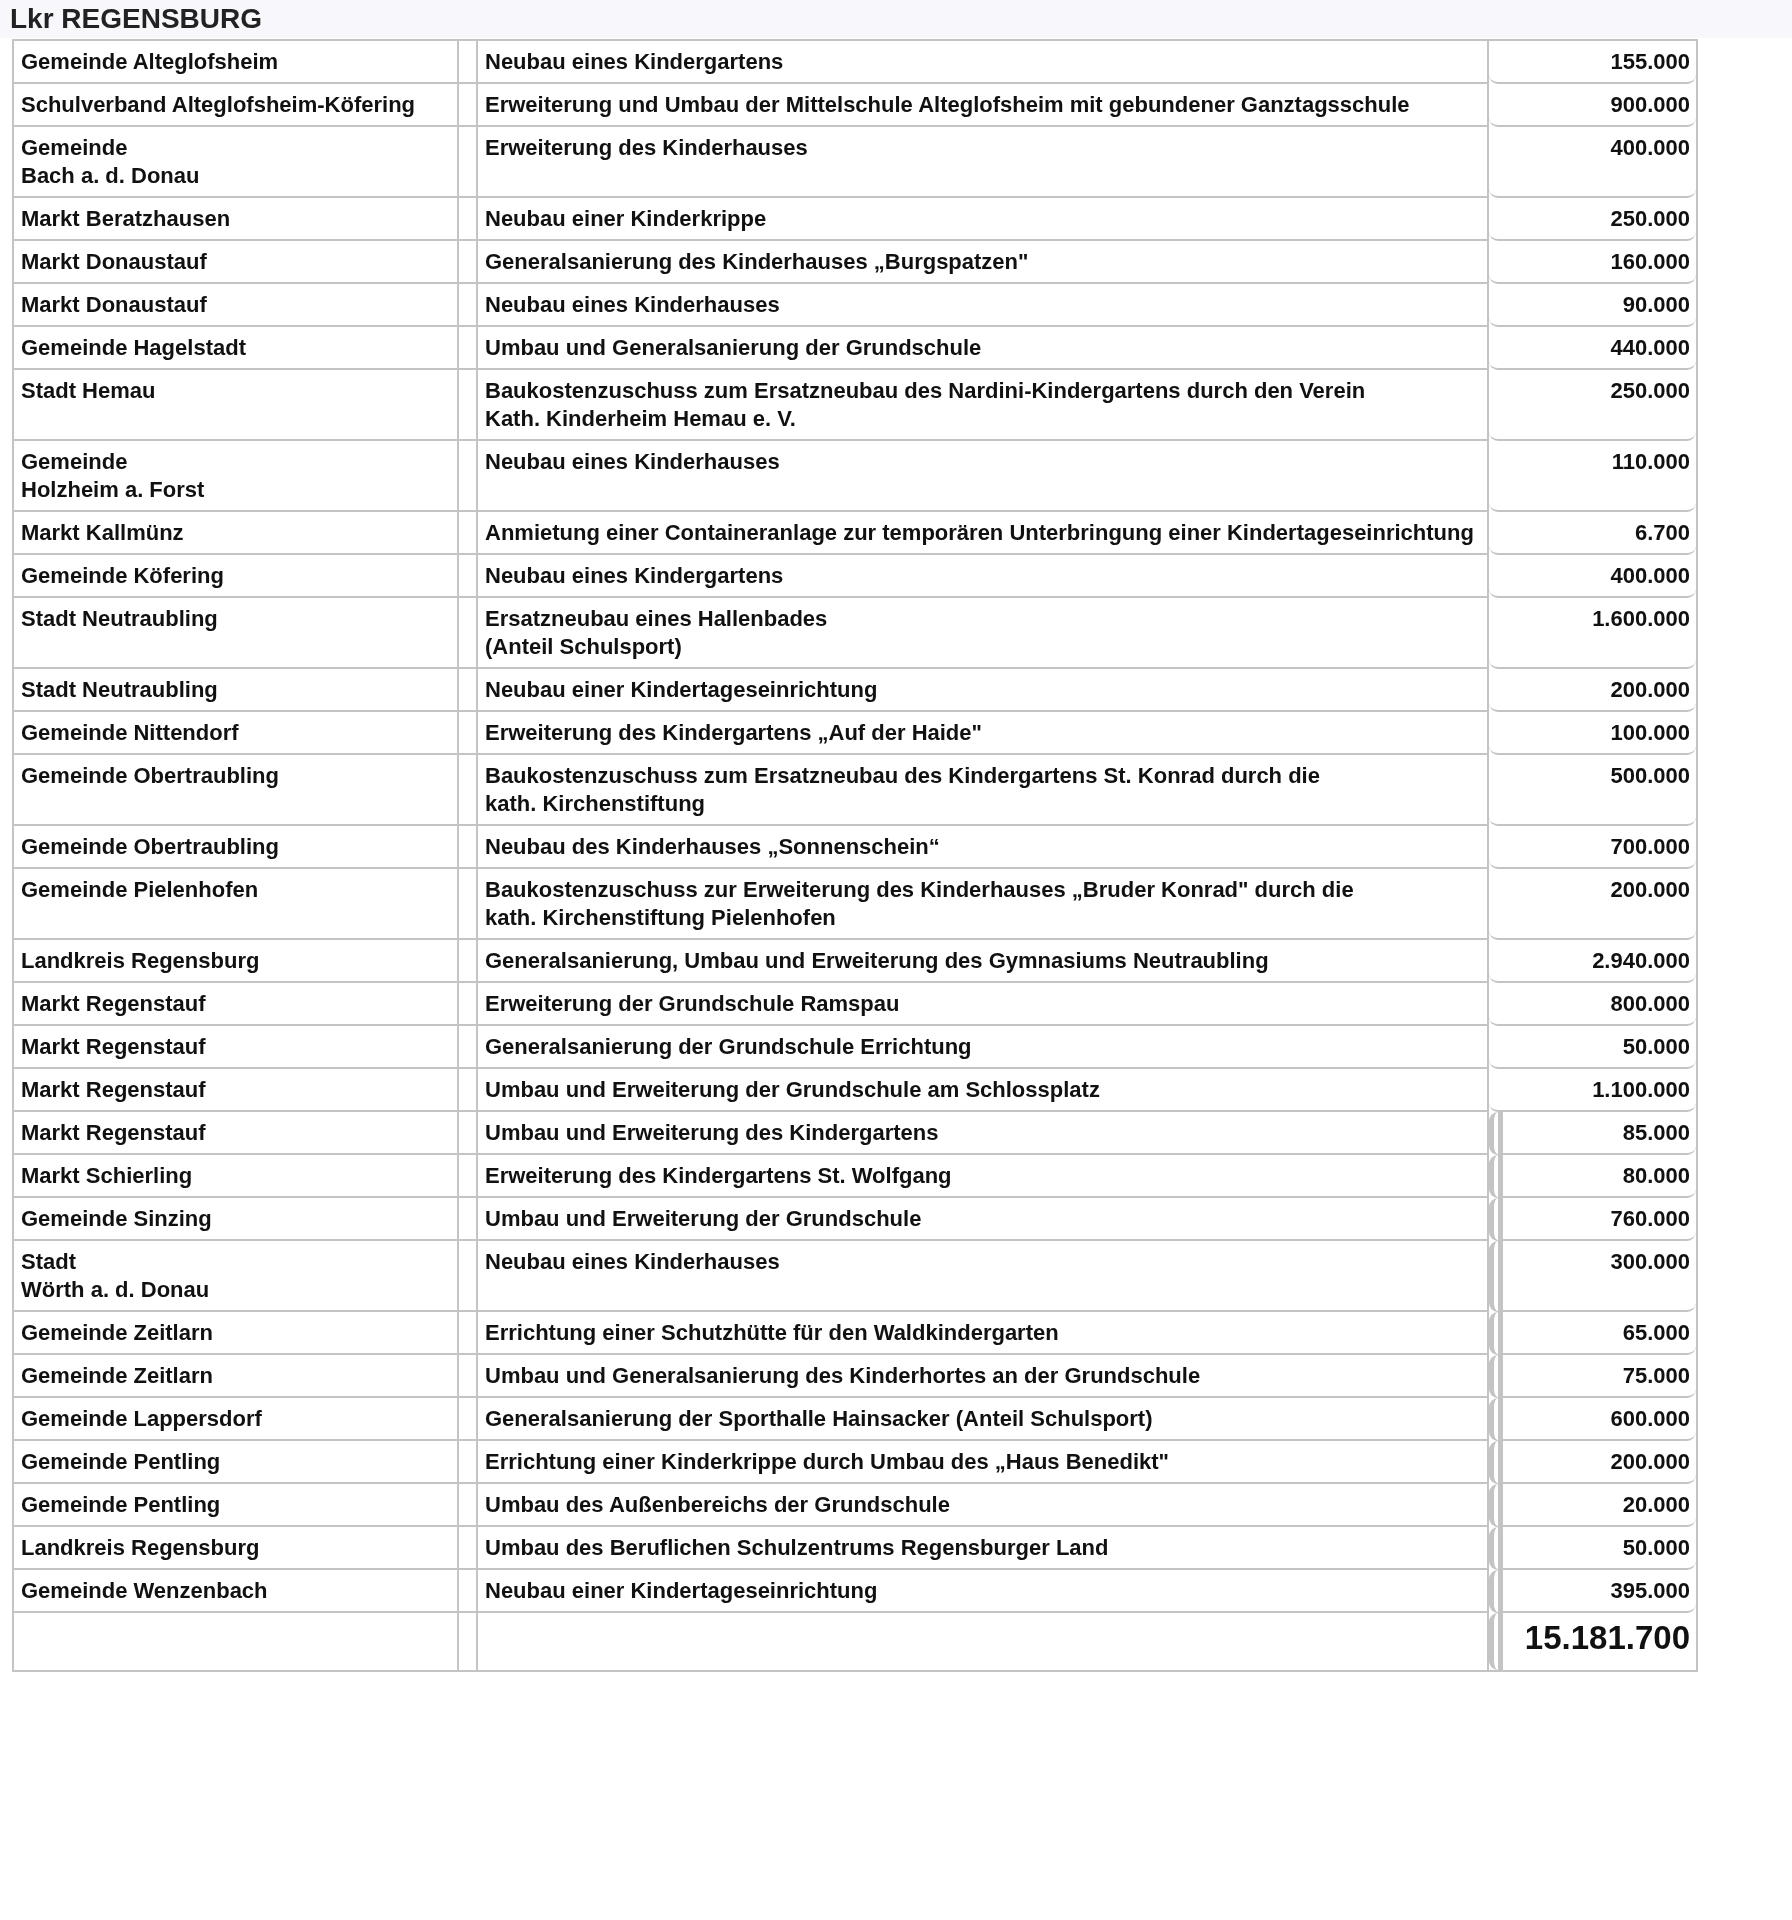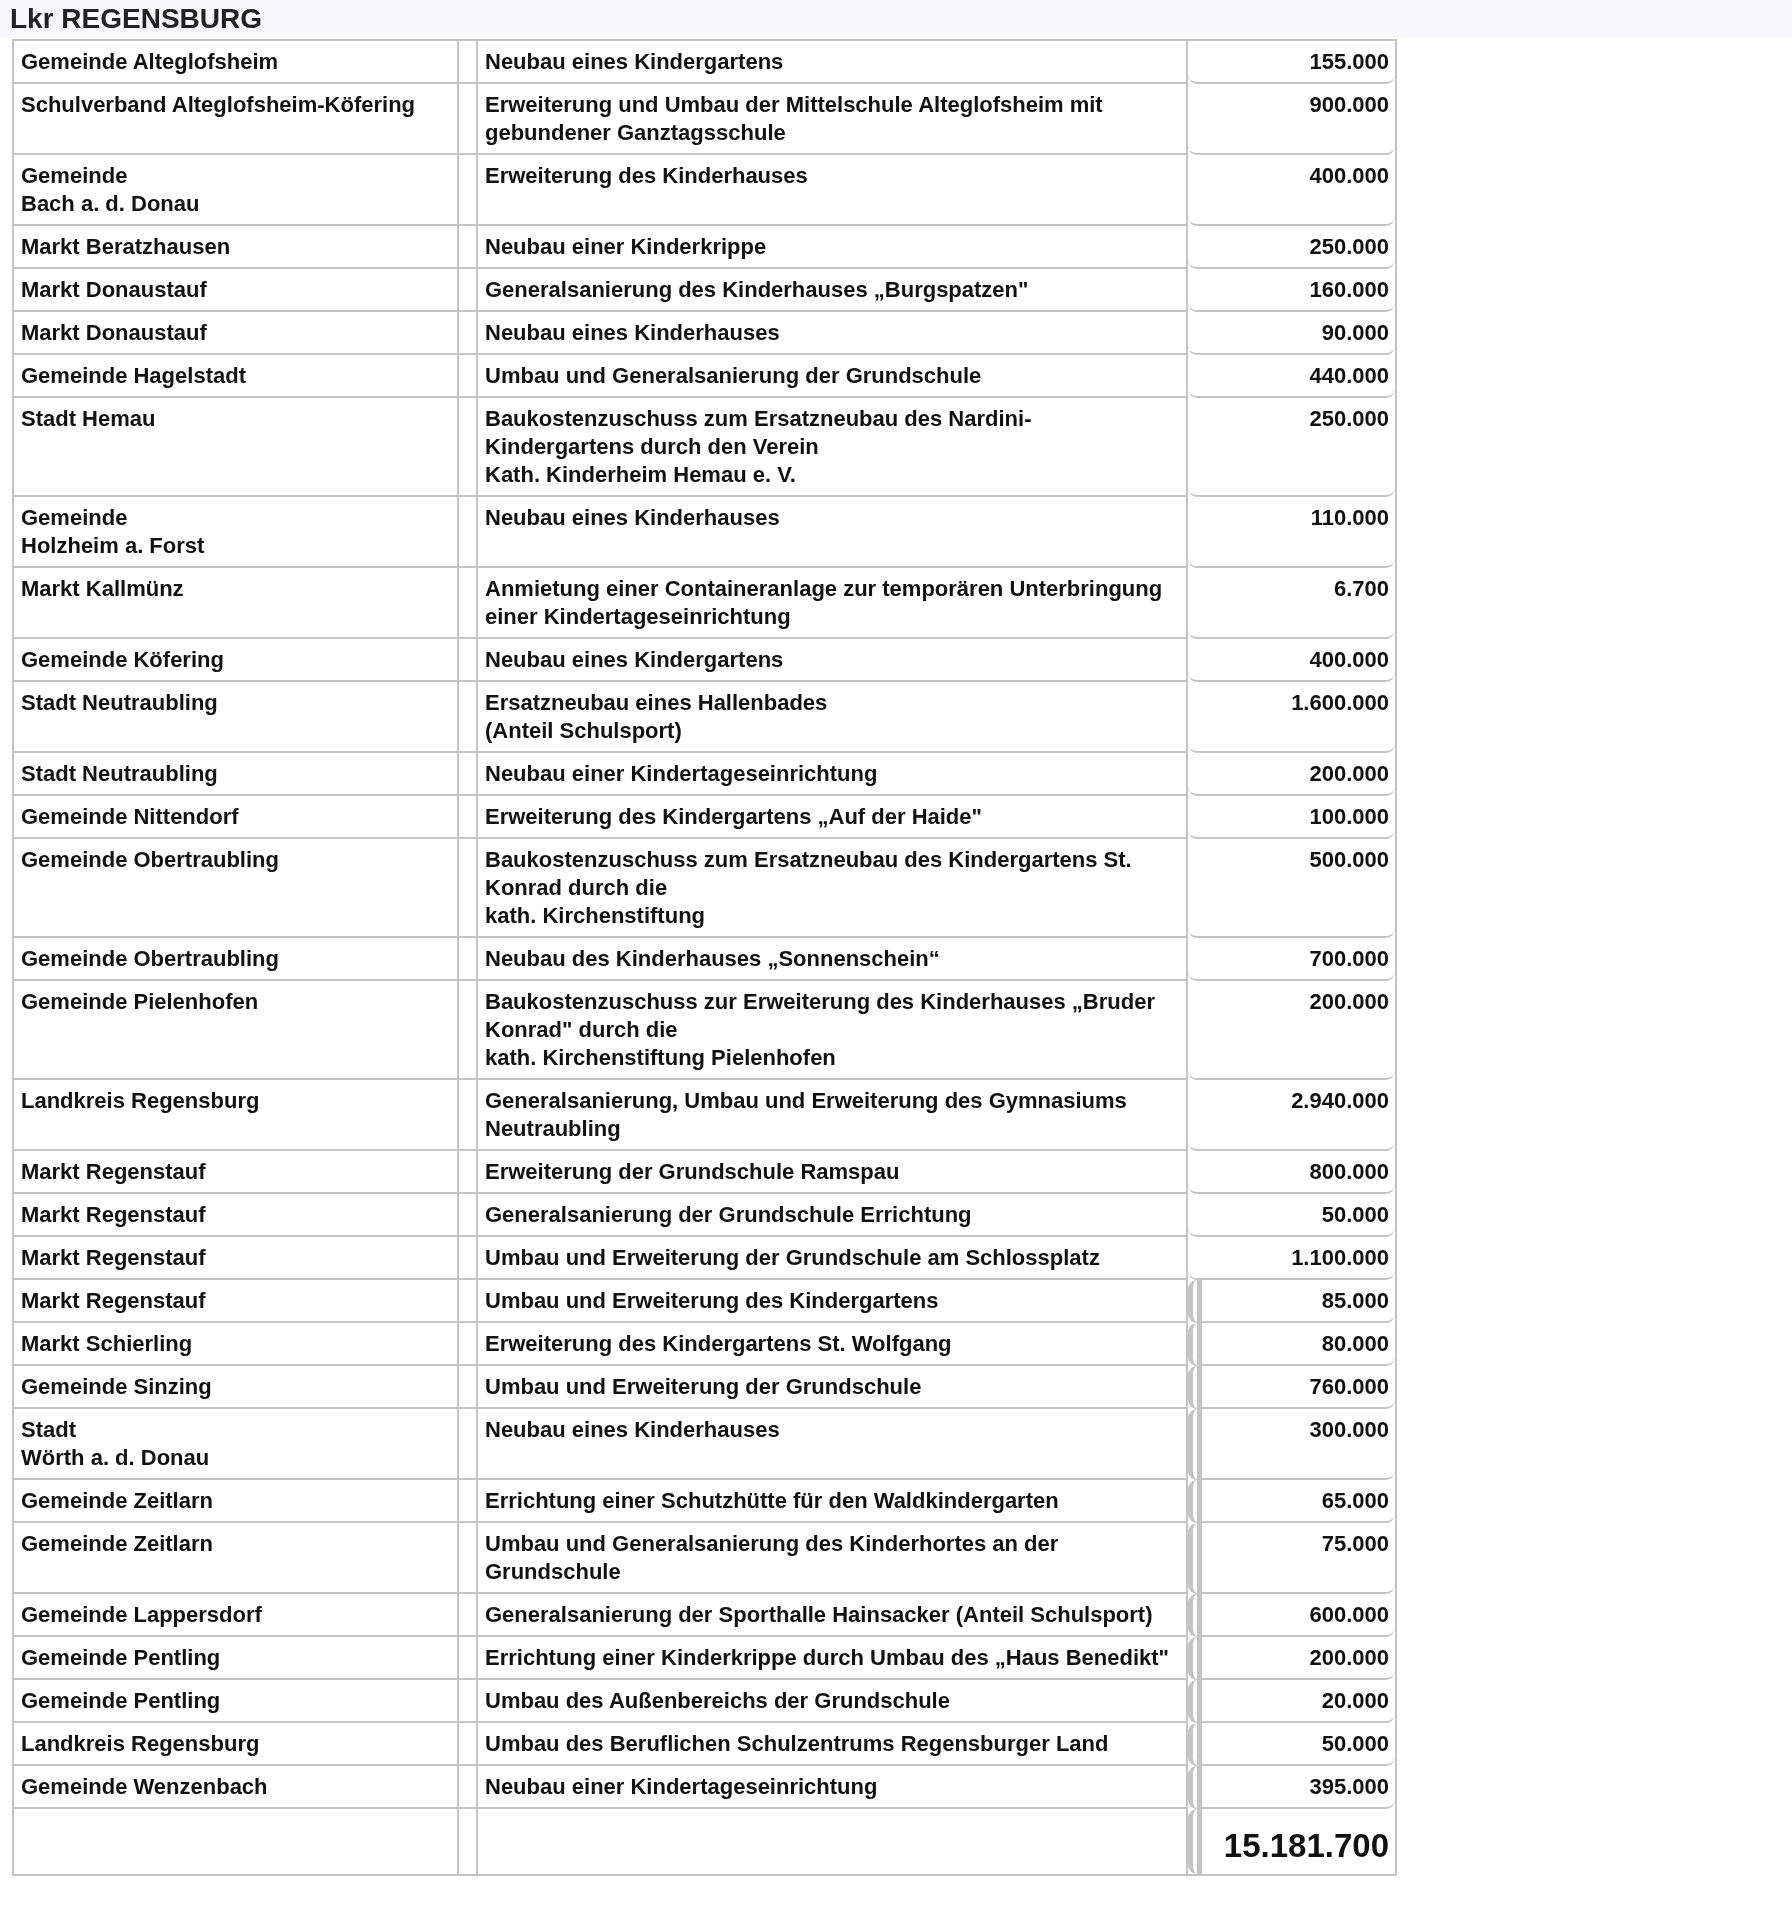--- a/index.html
+++ b/index.html
@@ -1,29 +1,29 @@
 <!DOCTYPE html>
 <html><head>
   <meta charset="utf-8">
   <style>
     html, body { margin: 0; padding: 0; background: #ffffff; }
     body { width: 1792px; height: 1920px; overflow: hidden; font-family: "Liberation Sans", sans-serif; color: #111; }
     .title-bar { height: 38px; background: #f8f8fc; padding-left: 10px; font-size: 28px; line-height: 38px; color: #222; font-weight: bold; }
-    table.grid { position: absolute; left: 12px; top: 39px; width: 1385px; border-collapse: separate; border-spacing: 0; border: 2px solid #c4c4c4; background: #fff; }
+    table.grid { position: absolute; left: 12px; top: 39px; width: 1686px; border-collapse: separate; border-spacing: 0; border: 2px solid #c4c4c4; background: #fff; }
     table.grid td { border-right: 2px solid #c4c4c4; border-bottom: 2px solid #c4c4c4; padding: 7px 6px 6px 7px; font-size: 22px; font-weight: bold; line-height: 28px; vertical-align: top; }
     table.grid tr:last-child td { border-bottom: none; }
     table.grid td:last-child { border-right: none; }
     td.c-gem { width: 430px; }
     td.c-gap { width: 4px; padding: 0; }
     td.c-desc { }
     td.c-amt { width: 180px; text-align: right; padding-right: 8px; border-radius: 9px; }
     td.c-amt.split { border-left: 14px double #c4c4c4; }
     .name-line { display: block; }
     tr.total td { height: 44px; }
-    tr.total td.c-amt { font-size: 33px; line-height: 44px; padding-top: 15px; }
+    tr.total td.c-amt { font-size: 33px; line-height: 44px; padding-top: 3px; }
   </style>
 </head>
 <body>
 
 <div class="title-bar">Lkr REGENSBURG</div>
 
 <table class="grid">
   <tbody id="tbody">
       <tr>
         <td class="c-gem">

